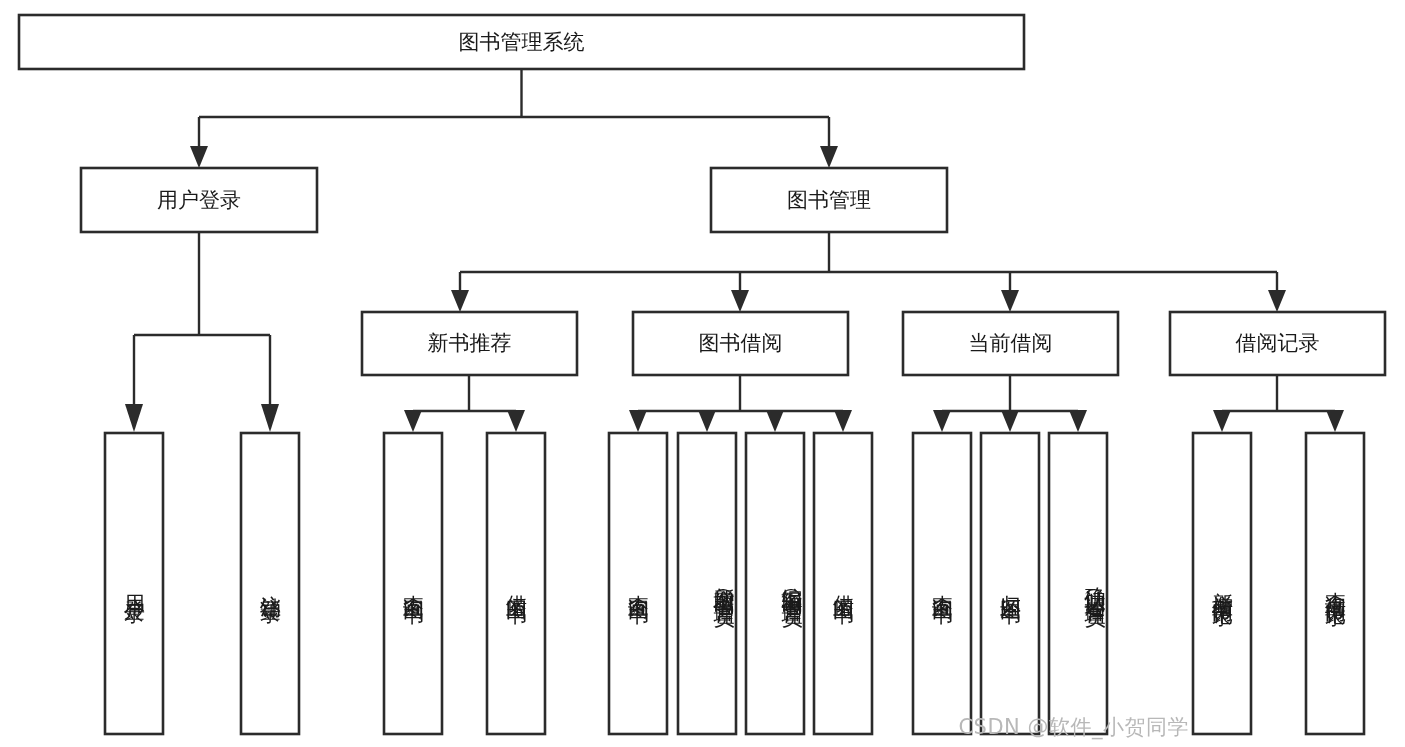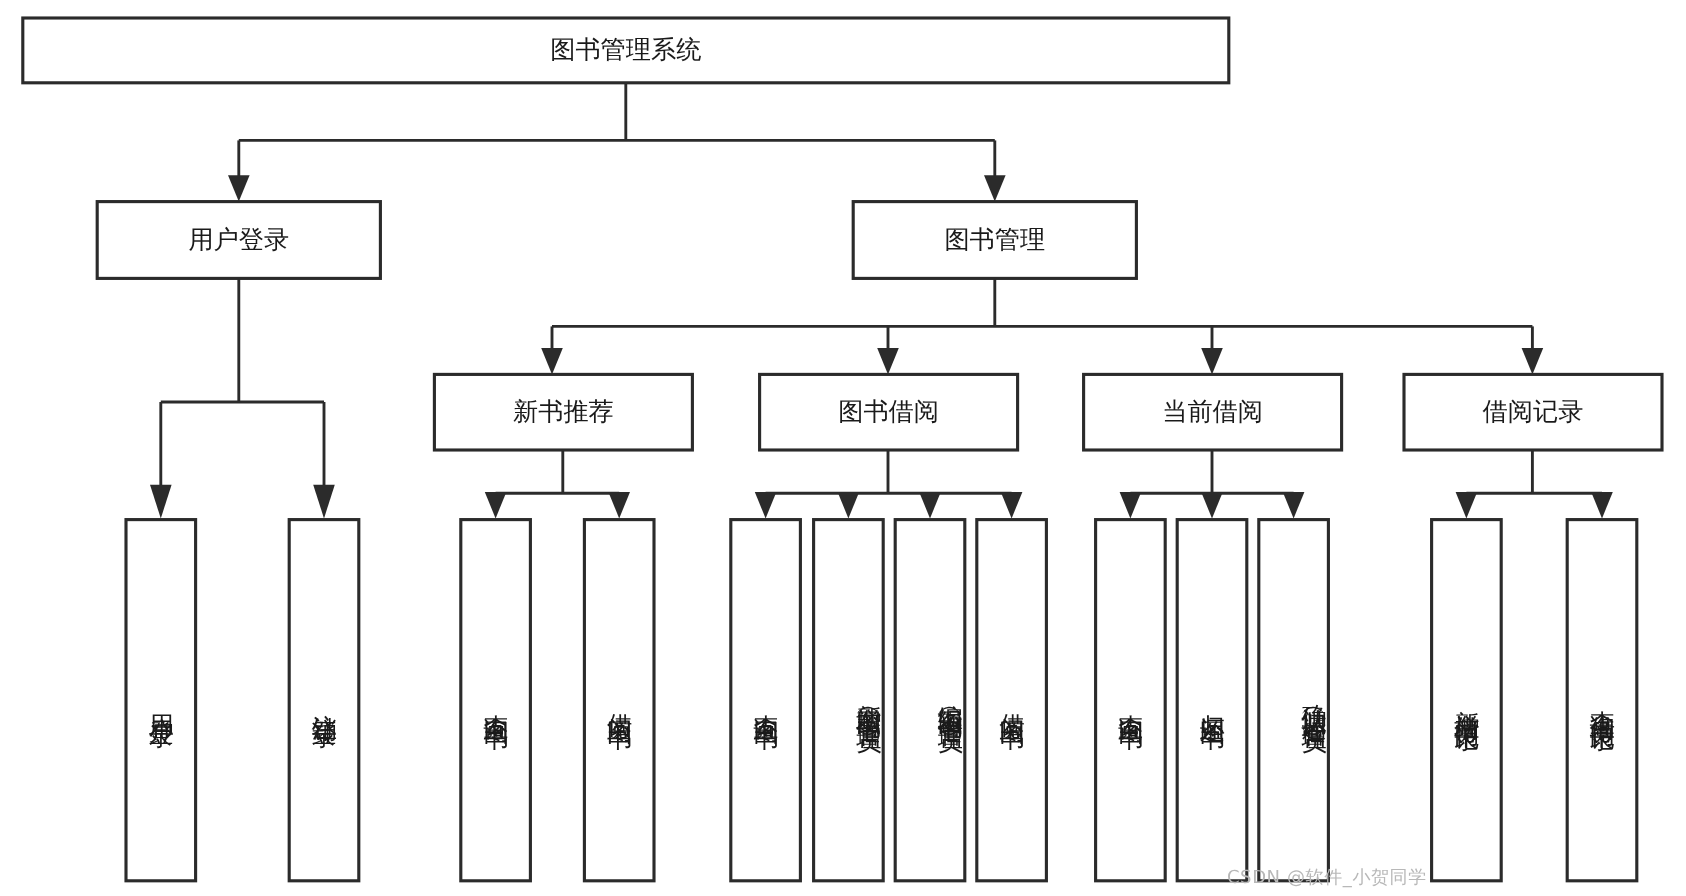--- a/index.html
+++ b/index.html
@@ -61,21 +61,21 @@
     letter-spacing: 3px;
     color: #1a1a1a;
     white-space: nowrap;
     pointer-events: none;
   }
   .watermark {
     position: absolute;
     right: 8px;
     bottom: 6px;
     font-family: "DejaVu Sans", "Liberation Sans", sans-serif;
-    font-size: 15px;
+    font-size: 21px;
     color: #b8b8b8;
     letter-spacing: 0.5px;
     white-space: nowrap;
   }
 </style>
 </head>
 <body>
 
 <div id="diagram-root">
 

